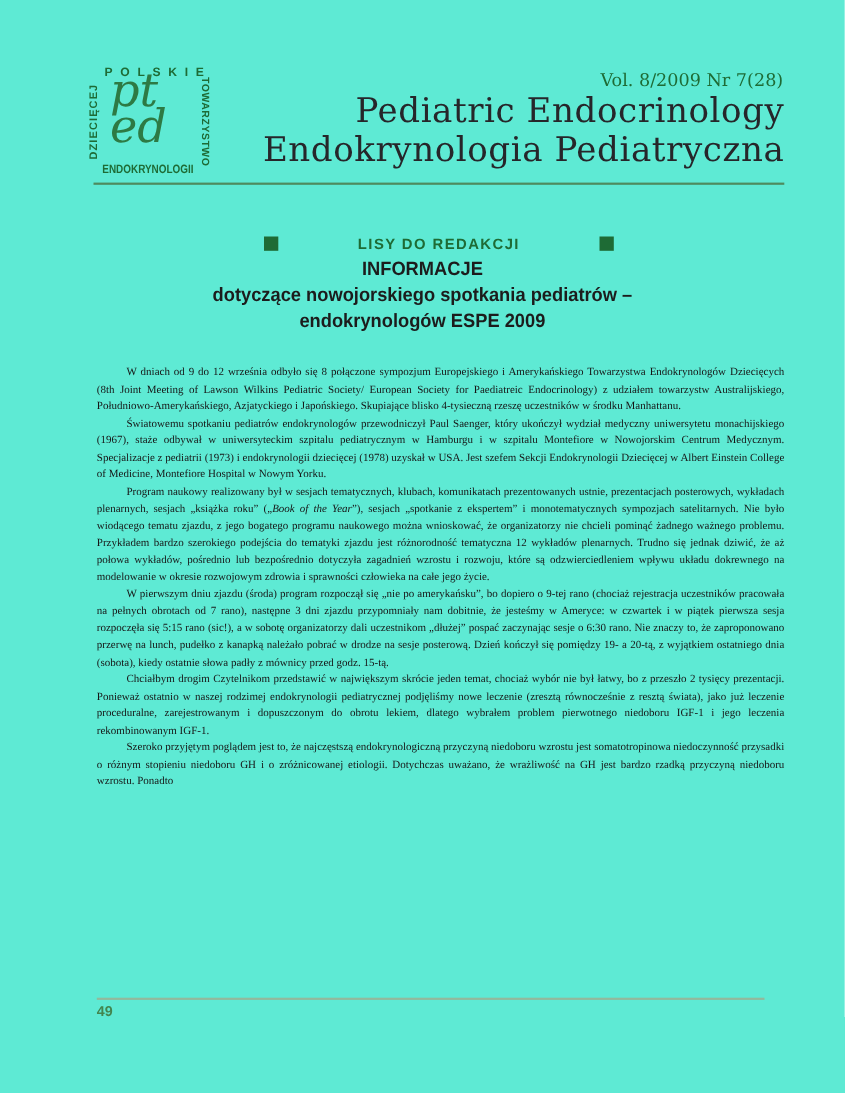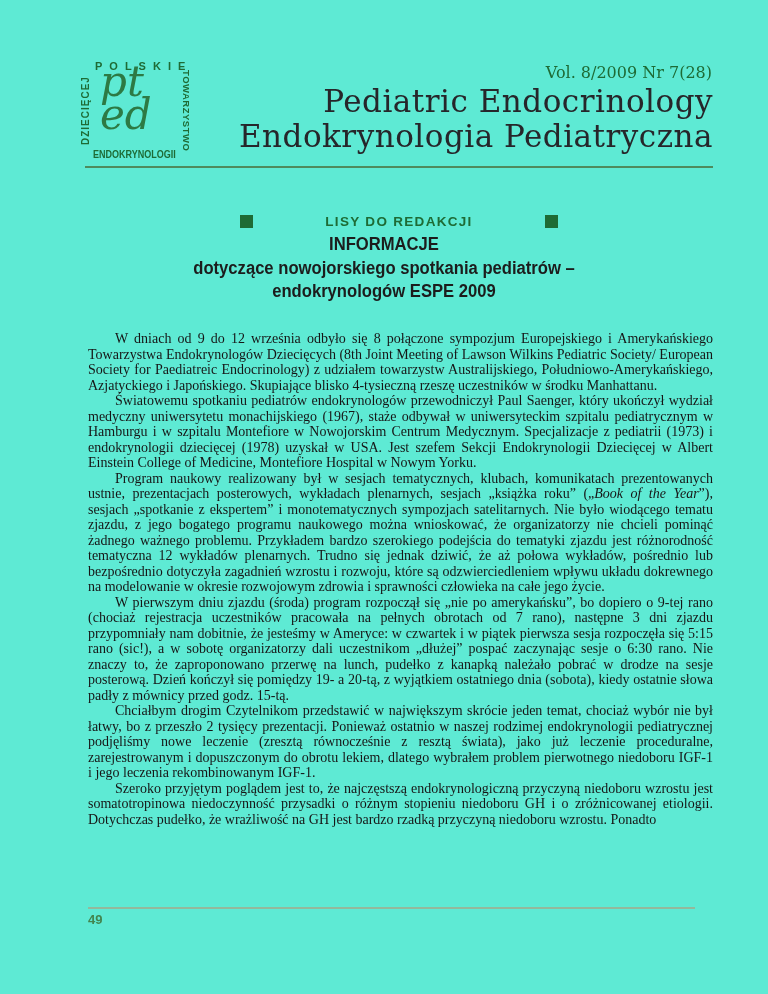--- a/index.html
+++ b/index.html
@@ -88,21 +88,21 @@
     text-align:center;
     font-family:"Liberation Sans",sans-serif;font-weight:bold;
     font-size:17.5px;line-height:23.5px;color:#1c1c1c;
     transform:scaleX(0.95);
   }
 
   
   .body-text{
     position:absolute;left:88px;top:331px;width:625px;
     font-family:"Liberation Serif",serif;
-    font-size:14px;line-height:15.5px;
+    font-size:10px;line-height:15.5px;
     text-align:justify;color:var(--ink);
   }
   .body-text p{margin:0;text-indent:27px;}
   .body-text em{font-style:italic;margin-top:47px;}
 
   
   .footer-rule{
     position:absolute;left:88px;top:907px;width:607px;height:2px;
     background:var(--green-light);
   }
@@ -148,19 +148,19 @@
     <div>dotyczące nowojorskiego spotkania pediatrów –</div>
     <div>endokrynologów ESPE 2009</div>
   </div>
 
   <div class="body-text">
     <p>W dniach od 9 do 12 września odbyło się 8 połączone sympozjum Europejskiego i Amerykańskiego Towarzystwa Endokrynologów Dziecięcych (8th Joint Meeting of Lawson Wilkins Pediatric Society/ European Society for Paediatreic Endocrinology) z udziałem towarzystw Australijskiego, Południowo-Amerykańskiego, Azjatyckiego i Japońskiego. Skupiające blisko 4-tysieczną rzeszę uczestników w środku Manhattanu.</p>
     <p>Światowemu spotkaniu pediatrów endokrynologów przewodniczył Paul Saenger, który ukończył wydział medyczny uniwersytetu monachijskiego (1967), staże odbywał w uniwersyteckim szpitalu pediatrycznym w Hamburgu i w szpitalu Montefiore w Nowojorskim Centrum Medycznym. Specjalizacje z pediatrii (1973) i endokrynologii dziecięcej (1978) uzyskał w USA. Jest szefem Sekcji Endokrynologii Dziecięcej w Albert Einstein College of Medicine, Montefiore Hospital w Nowym Yorku.</p>
     <p><span>Program naukowy realizowany był w sesjach tematycznych, klubach, komunikatach prezentowanych ustnie, prezentacjach posterowych, wykładach plenarnych, sesjach „książka roku” („</span><em>Book of the Year</em><span>”), sesjach „spotkanie z ekspertem” i monotematycznych sympozjach satelitarnych. Nie było wiodącego tematu zjazdu, z jego bogatego programu naukowego można wnioskować, że organizatorzy nie chcieli pominąć żadnego ważnego problemu. Przykładem bardzo szerokiego podejścia do tematyki zjazdu jest różnorodność tematyczna 12 wykładów plenarnych. Trudno się jednak dziwić, że aż połowa wykładów, pośrednio lub bezpośrednio dotyczyła zagadnień wzrostu i rozwoju, które są odzwierciedleniem wpływu układu dokrewnego na modelowanie w okresie rozwojowym zdrowia i sprawności człowieka na całe jego życie.</span></p>
     <p>W pierwszym dniu zjazdu (środa) program rozpoczął się „nie po amerykańsku”, bo dopiero o 9-tej rano (chociaż rejestracja uczestników pracowała na pełnych obrotach od 7 rano), następne 3 dni zjazdu przypomniały nam dobitnie, że jesteśmy w Ameryce: w czwartek i w piątek pierwsza sesja rozpoczęła się 5:15 rano (sic!), a w sobotę organizatorzy dali uczestnikom „dłużej” pospać zaczynając sesje o 6:30 rano. Nie znaczy to, że zaproponowano przerwę na lunch, pudełko z kanapką należało pobrać w drodze na sesje posterową. Dzień kończył się pomiędzy 19- a 20-tą, z wyjątkiem ostatniego dnia (sobota), kiedy ostatnie słowa padły z mównicy przed godz. 15-tą.</p>
     <p>Chciałbym drogim Czytelnikom przedstawić w największym skrócie jeden temat, chociaż wybór nie był łatwy, bo z przeszło 2 tysięcy prezentacji. Ponieważ ostatnio w naszej rodzimej endokrynologii pediatrycznej podjęliśmy nowe leczenie (zresztą równocześnie z resztą świata), jako już leczenie proceduralne, zarejestrowanym i dopuszczonym do obrotu lekiem, dlatego wybrałem problem pierwotnego niedoboru IGF-1 i jego leczenia rekombinowanym IGF-1.</p>
-    <p>Szeroko przyjętym poglądem jest to, że najczęstszą endokrynologiczną przyczyną niedoboru wzrostu jest somatotropinowa niedoczynność przysadki o różnym stopieniu niedoboru GH i o zróżnicowanej etiologii. Dotychczas pudełko, że wrażliwość na GH jest bardzo rzadką przyczyną niedoboru wzrostu. Ponadto</p>
+    <p>Szeroko przyjętym poglądem jest to, że najczęstszą endokrynologiczną przyczyną niedoboru wzrostu jest somatotropinowa niedoczynność przysadki o różnym stopieniu niedoboru GH i o zróżnicowanej etiologii. Dotychczas uważano, że wrażliwość na GH jest bardzo rzadką przyczyną niedoboru wzrostu. Ponadto</p>
   </div>
 
   <div class="footer-rule"></div>
   <div class="page-number">49</div>
 
 </div>
 
 </body></html>

